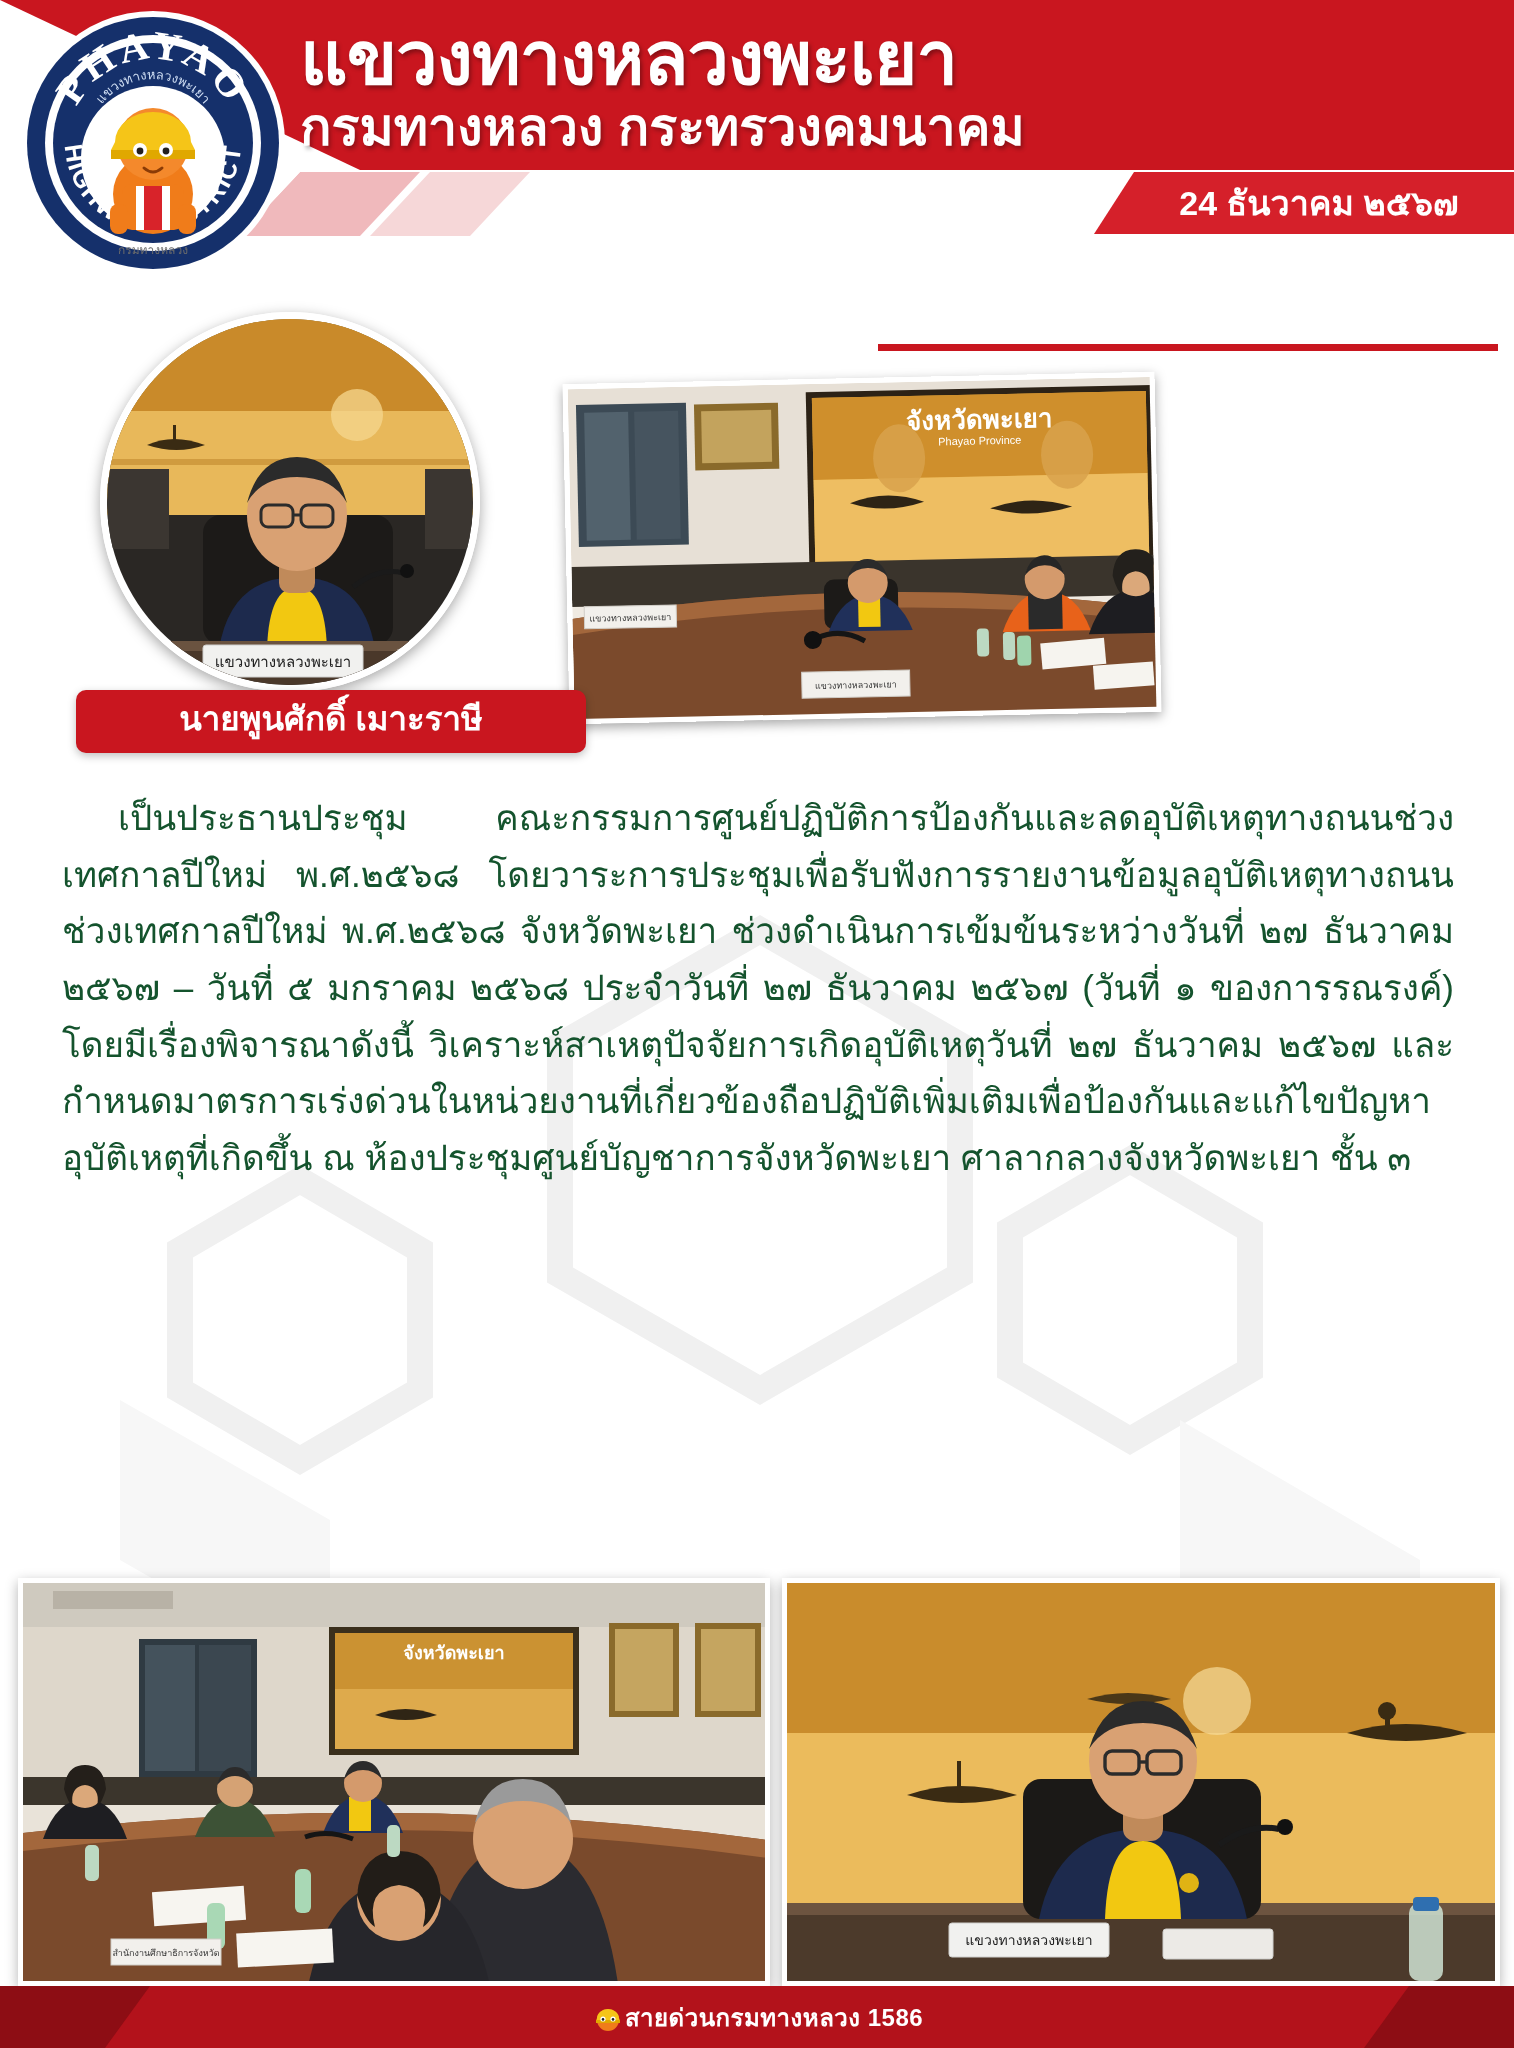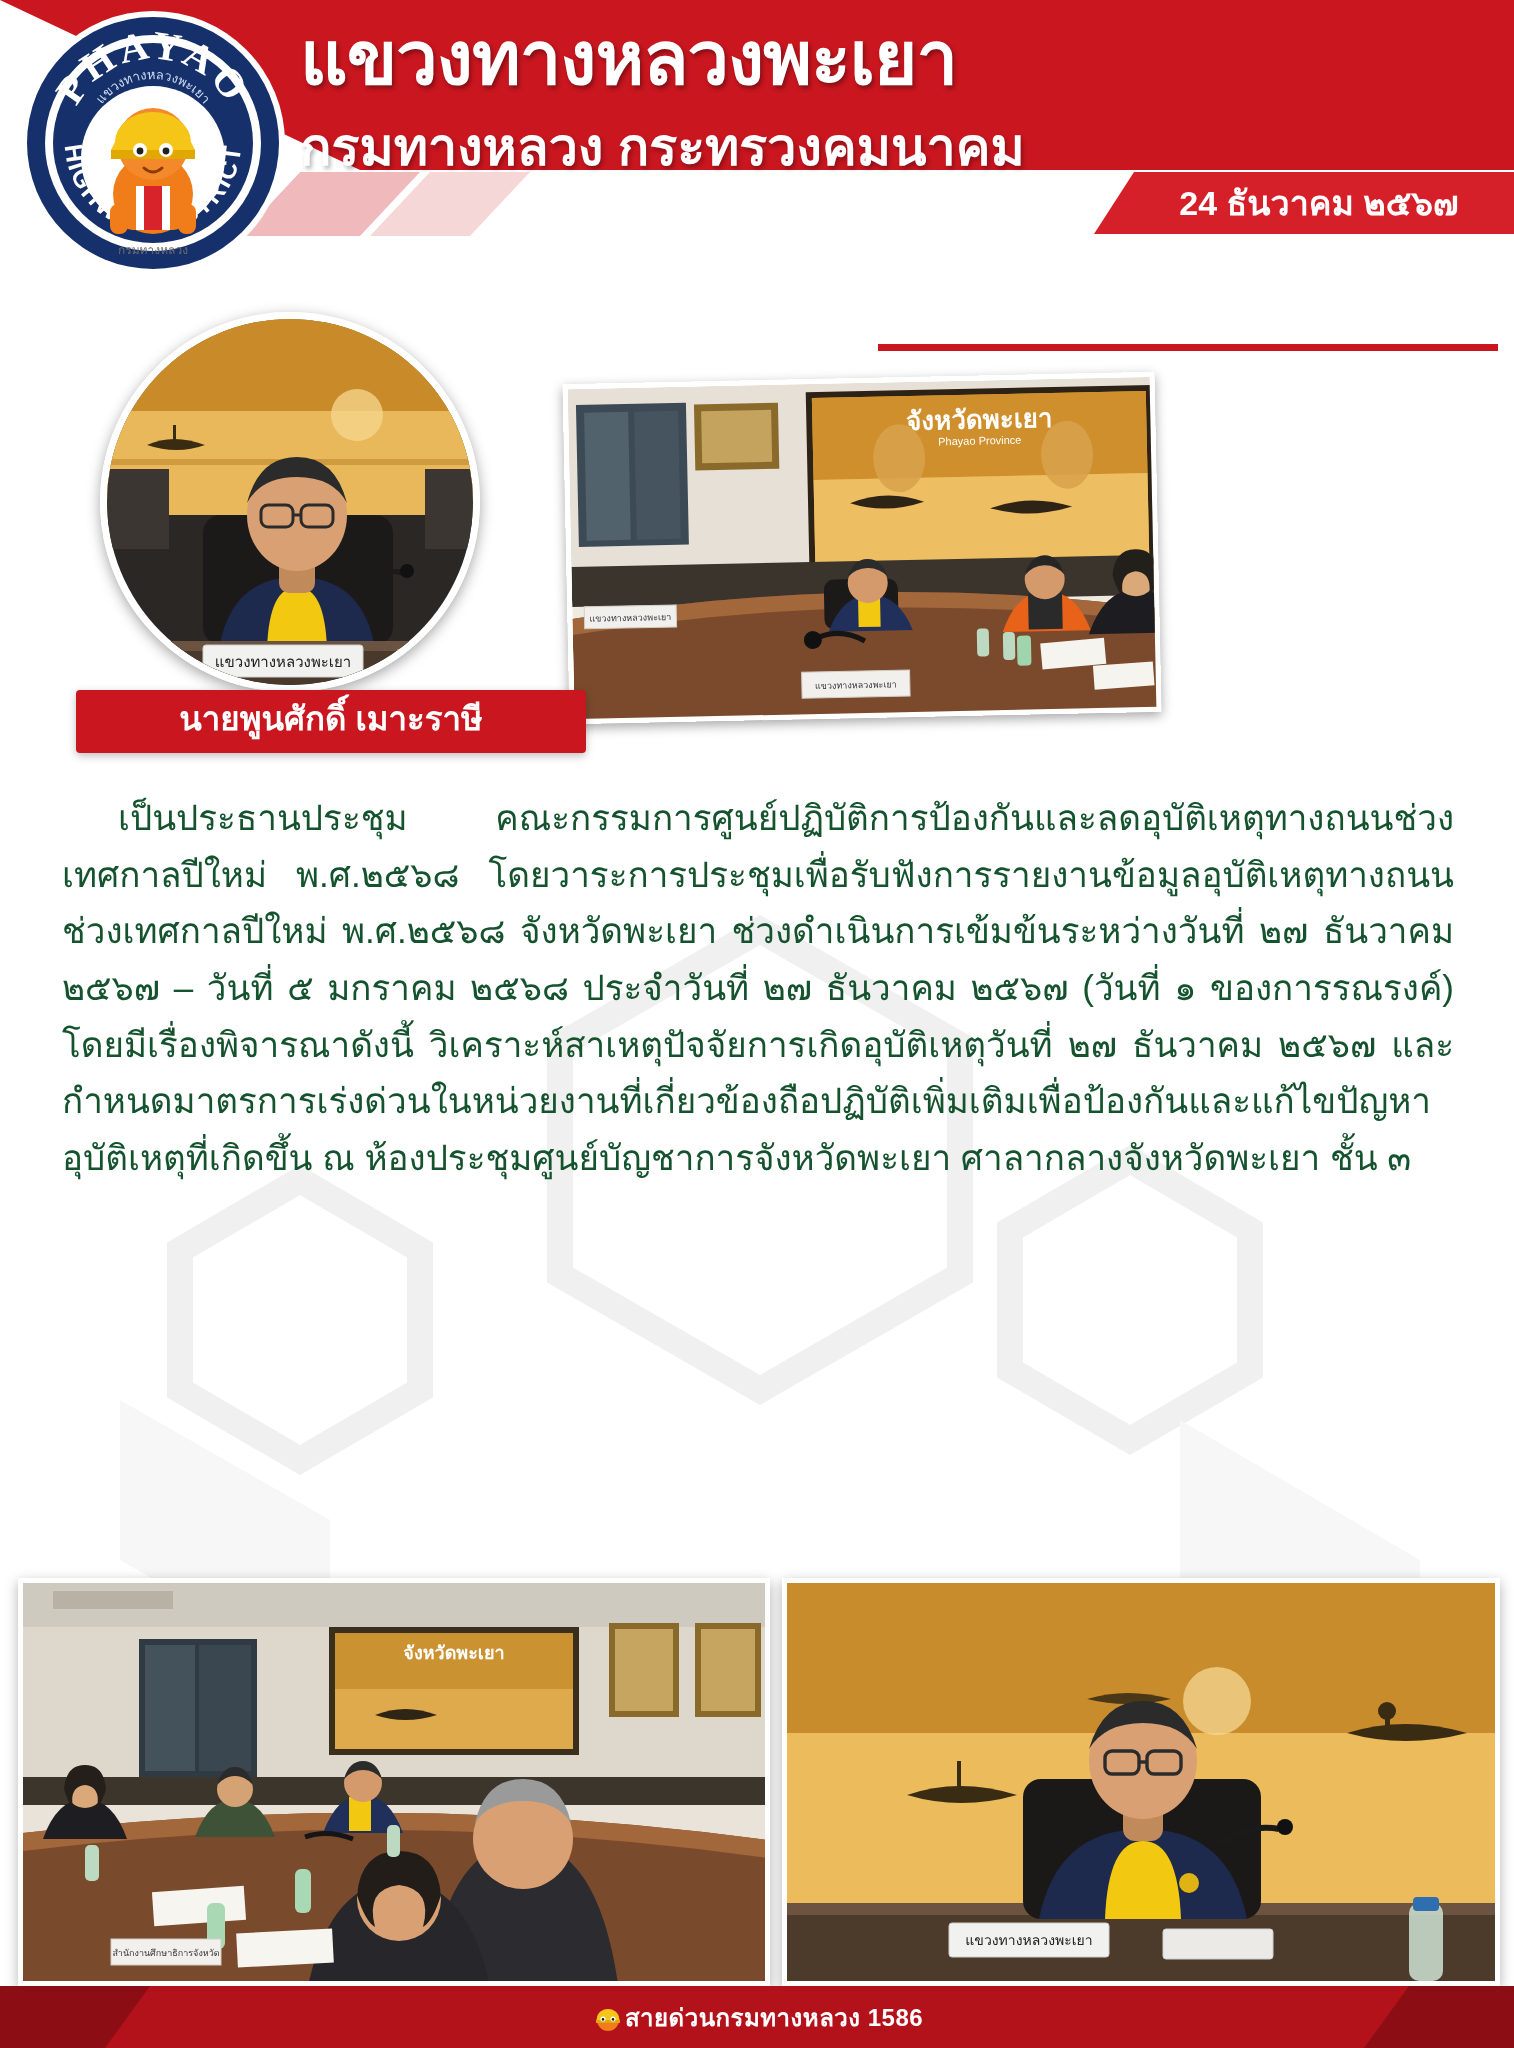--- a/index.html
+++ b/index.html
@@ -61,21 +61,20 @@
     text-shadow: 2px 3px 4px rgba(0,0,0,.35);
     white-space: nowrap;
   }
   .title-sub {
     font-size: 52px;
     font-weight: bold;
     color: #ffffff;
     line-height: 1.15;
     text-shadow: 2px 3px 4px rgba(0,0,0,.3);
     white-space: nowrap;
-    margin-top: 20px;
   }
 
   
   .date-ribbon {
     position: absolute;
     right: 0; top: 172px;
     height: 62px;
     min-width: 420px;
     background: #d5202a;
     color: #ffffff;
@@ -134,21 +133,21 @@
     overflow: hidden;
     transform: rotate(-1.2deg);
     z-index: 4;
   }
   .name-badge {
     position: absolute;
     left: 76px; top: 690px;
     width: 510px;
     padding: 10px 18px 14px 18px;
     background: #c9161f;
-    border-radius: 4px;
+    border-radius: 10px;
     color: #ffffff;
     text-align: center;
     z-index: 8;
     box-shadow: 0 3px 8px rgba(0,0,0,.25);
   }
   .name-badge .n1 { font-size: 33px; font-weight: bold; line-height: 1.18; }
   .name-badge .n2 { font-size: 31px; font-weight: bold; line-height: 1.18; }
 
   
   .body-text {

